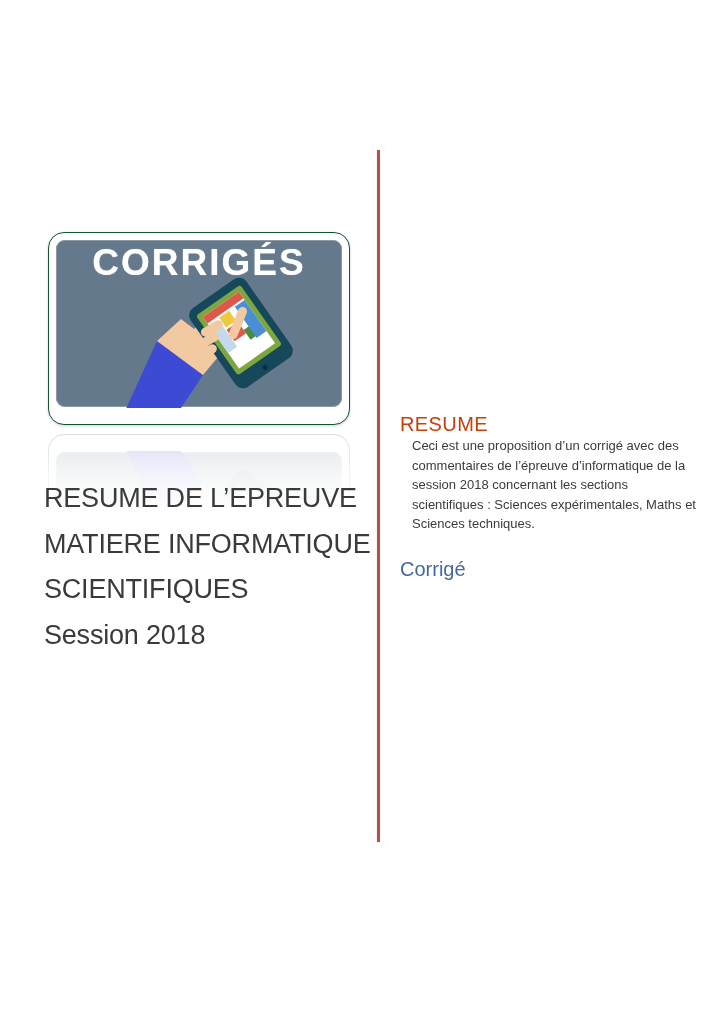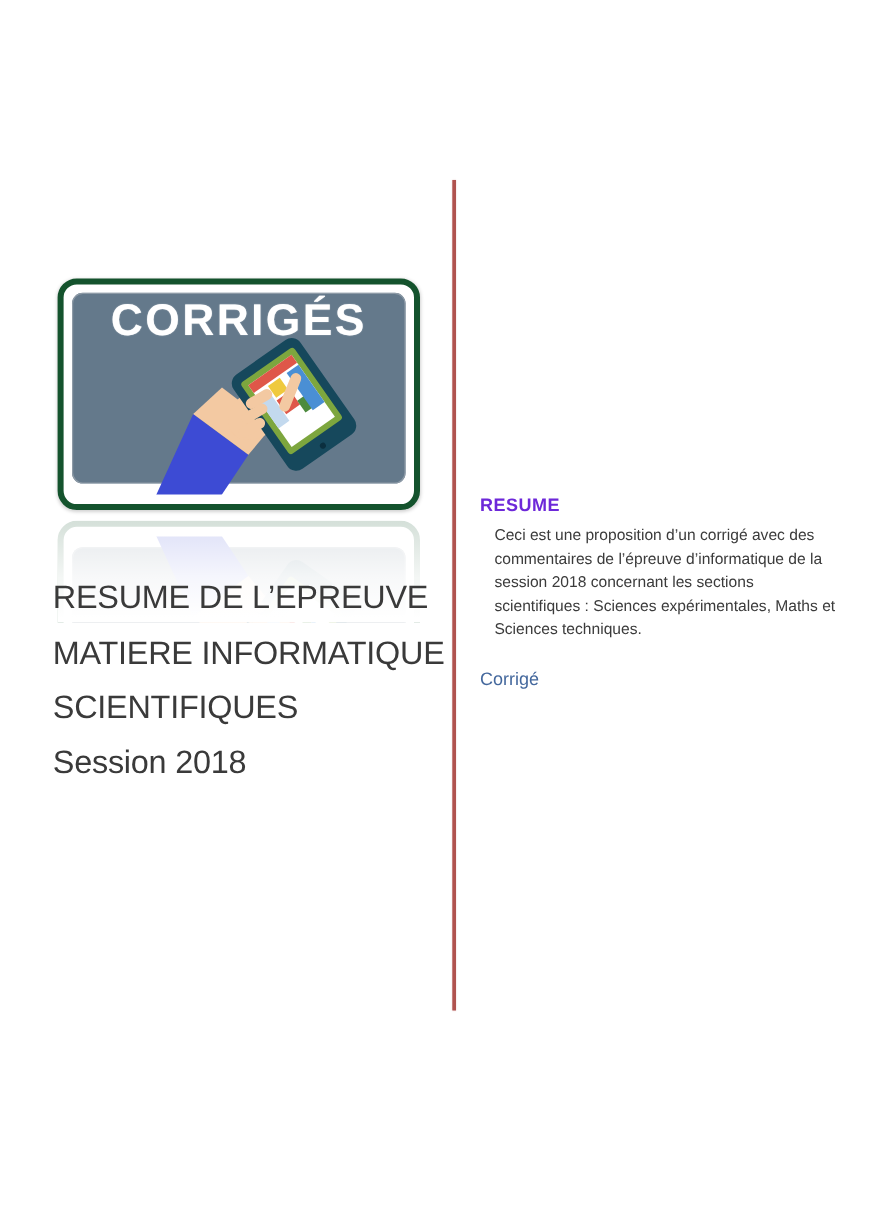--- a/index.html
+++ b/index.html
@@ -7,21 +7,21 @@
     width:724px; height:1024px; position:relative;
     background:#ffffff; overflow:hidden;
     font-family:"Liberation Sans","DejaVu Sans",sans-serif;
     -webkit-font-smoothing:antialiased;
   }
 
   
   .card {
     position:absolute; left:48px; top:232px; width:302px; height:193px;
     background:#ffffff; border-radius:16px;
-    border:5px solid #14532d;
+    border:1px solid #14532d;
     box-shadow:0 1px 3px rgba(0,0,0,.18);
     box-sizing:border-box;
   }
   .card-inner {
     position:absolute; left:7px; top:7px; right:7px; bottom:17px;
     background:#64798b; border-radius:9px;
     box-shadow:inset 0 0 0 1px #8d9aa6;
   }
   .badge-text {
     position:absolute; left:0; top:9px; width:100%;
@@ -62,29 +62,29 @@
   
   .divider {
     position:absolute; left:377px; top:150px; width:3px; height:692px;
     background:#b0524e;
     box-shadow:0 0 1px rgba(176,82,78,.6);
   }
 
   
   .abstract-heading {
     position:absolute; left:400px; top:413px;
-    color:#6d28d9; font-size:15px; font-weight:700; letter-spacing:.4px;
+    color:#c2410c; font-size:20px; font-weight:400; letter-spacing:.4px;
   }
   .abstract-body {
     position:absolute; left:400px; top:436px; width:288px;
     color:#3b3b3b; font-size:13px; line-height:19.5px;margin-left:12px;
   }
   .abstract-link {
     position:absolute; left:400px; top:558px;
-    color:#44689d; font-size:15px; text-decoration:none; cursor:pointer;
+    color:#44689d; font-size:20px; text-decoration:none; cursor:pointer;
   }
 </style>
 </head>
 <body>
 
 <div class="card">
   <div class="card-inner"></div>
 
   <svg class="illustration" viewBox="0 0 302 193" aria-hidden="true">
     <defs>

